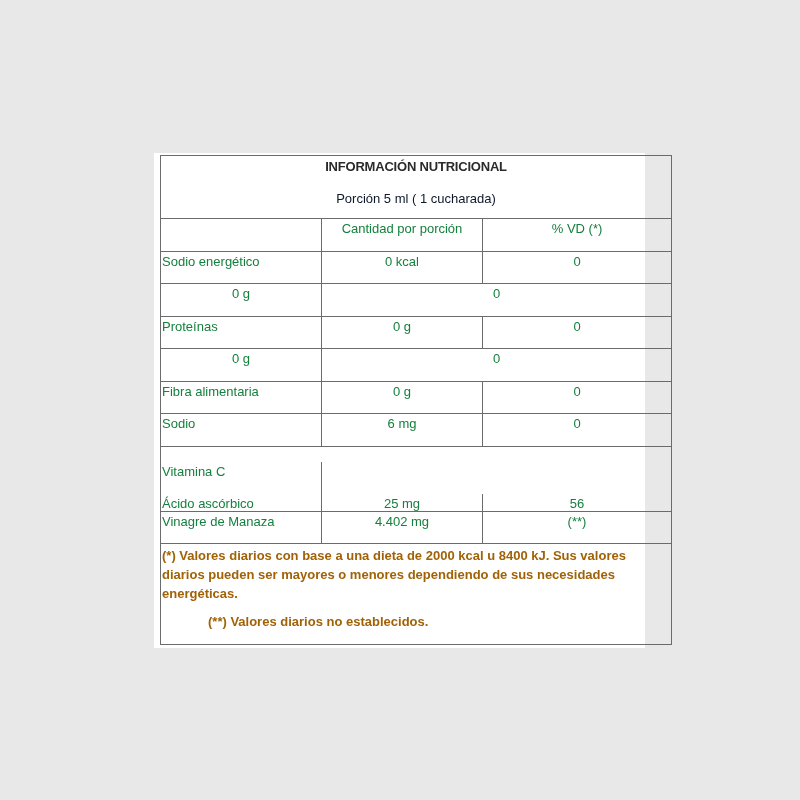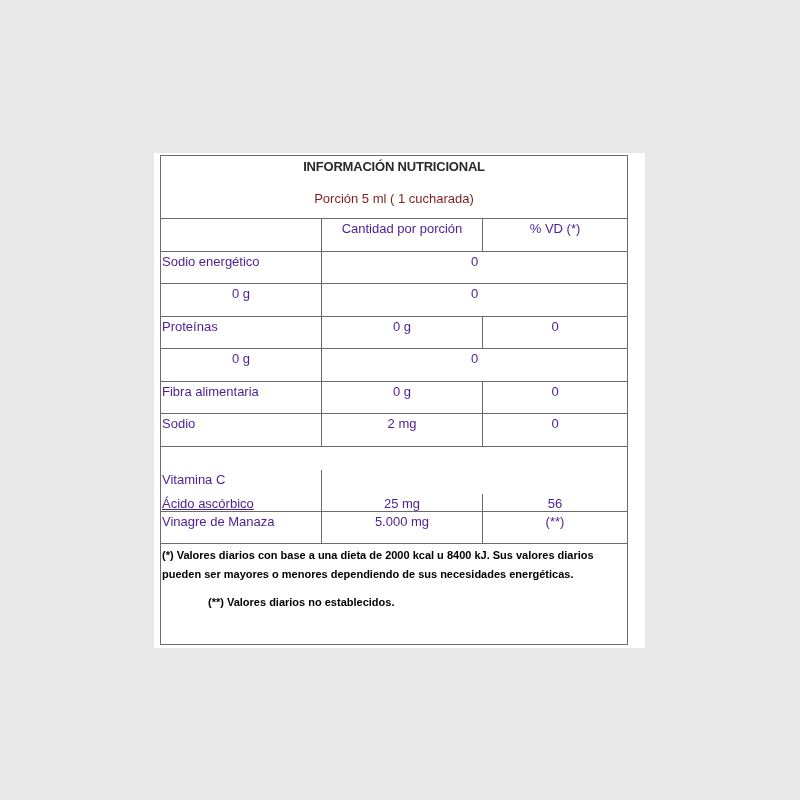--- a/index.html
+++ b/index.html
@@ -12,62 +12,62 @@
     }
     .card {
       position: absolute;
       left: 154px; top: 153px;
       width: 491px; height: 495px;
       background: #ffffff;
     }
     .tbl {
       position: absolute;
       left: 160px; top: 155px;
-      width: 468px;
+      width: 512px;
       border: 1.5px solid #6b6b6b;
       box-sizing: border-box;
     }
     .head {
       height: 63px;
       border-bottom: 1.5px solid #6b6b6b;
       text-align: center;
       box-sizing: border-box;
     }
     .title {
       font-weight: bold;
       font-size: 13px;
       padding-top: 3px;
       color: #2a2a2a;
       letter-spacing: -0.2px;
     }
     .portion {
       font-size: 13px;
       margin-top: 17px;
-      color: #7f1d1d;
+      color: #0f172a;
     }
     .row {
       display: flex;
       border-bottom: 1.5px solid #6b6b6b;
       box-sizing: border-box;
       height: 32.5px;
       font-size: 13px;
-      color: #4c1d95;
+      color: #15803d;
     }
     .row.tall { height: 65px; align-items: flex-end; }
     .c1 { width: 161px; border-right: 1.5px solid #6b6b6b; box-sizing: border-box; padding-left: 1px; padding-top: 2px; }
     .c2 { width: 161px; border-right: 1.5px solid #6b6b6b; box-sizing: border-box; text-align: center; padding-top: 2px; }
     .c3 { flex: 1; text-align: center; padding-top: 2px; }
     .row.tall .c2, .row.tall .c3 { }
-    .row.tall .c1 .l2 { margin-top: 9px; text-decoration: underline; }
+    .row.tall .c1 .l2 { margin-top: 17px; }
     .italic { }
     .notes {
       padding: 2px 1px 0 1px;
-      font-size: 11px;
+      font-size: 13px;
       font-weight: bold;
-      color: #000000;
+      color: #a16207;
       line-height: 19px;
       height: 100px;
       box-sizing: border-box;
     }
     .note2 { margin-top: 9px; margin-left: 46px; }
   </style>
 </head>
 <body>
 
 <div class="card"></div>
@@ -79,20 +79,21 @@
   </div>
 
   <div class="row">
     <div class="c1"></div>
     <div class="c2">Cantidad  por porción</div>
     <div class="c3">% VD (*)</div>
   </div>
 
   <div class="row">
     <div class="c1">Sodio energético</div>
+    <div class="c2">0 kcal</div>
     <div class="c3">0</div>
   </div>
   <div class="row">
     <div class="c2">0 g</div>
     <div class="c3">0</div>
   </div>
   <div class="row">
     <div class="c1">Proteínas</div>
     <div class="c2">0 g</div>
     <div class="c3">0</div>
@@ -101,36 +102,36 @@
     <div class="c2">0 g</div>
     <div class="c3">0</div>
   </div>
   <div class="row">
     <div class="c1">Fibra alimentaria</div>
     <div class="c2">0 g</div>
     <div class="c3">0</div>
   </div>
   <div class="row">
     <div class="c1">Sodio</div>
-    <div class="c2">2 mg</div>
+    <div class="c2">6 mg</div>
     <div class="c3">0</div>
   </div>
 
   <div class="row tall">
     <div class="c1">
       <div>Vitamina C</div>
       <div class="l2">Ácido ascórbico</div>
     </div>
     <div class="c2">25 mg</div>
     <div class="c3">56</div>
   </div>
 
   <div class="row">
     <div class="c1 italic">Vinagre de Manaza</div>
-    <div class="c2">5.000 mg</div>
+    <div class="c2">4.402 mg</div>
     <div class="c3">(**)</div>
   </div>
 
   <div class="notes">
     <div>(*) Valores diarios con base a una dieta de 2000 kcal u 8400 kJ. Sus valores diarios pueden ser mayores o menores dependiendo de sus necesidades energéticas.</div>
     <div class="note2">(**) Valores diarios no establecidos.</div>
   </div>
 </div>
 
 </body></html>

